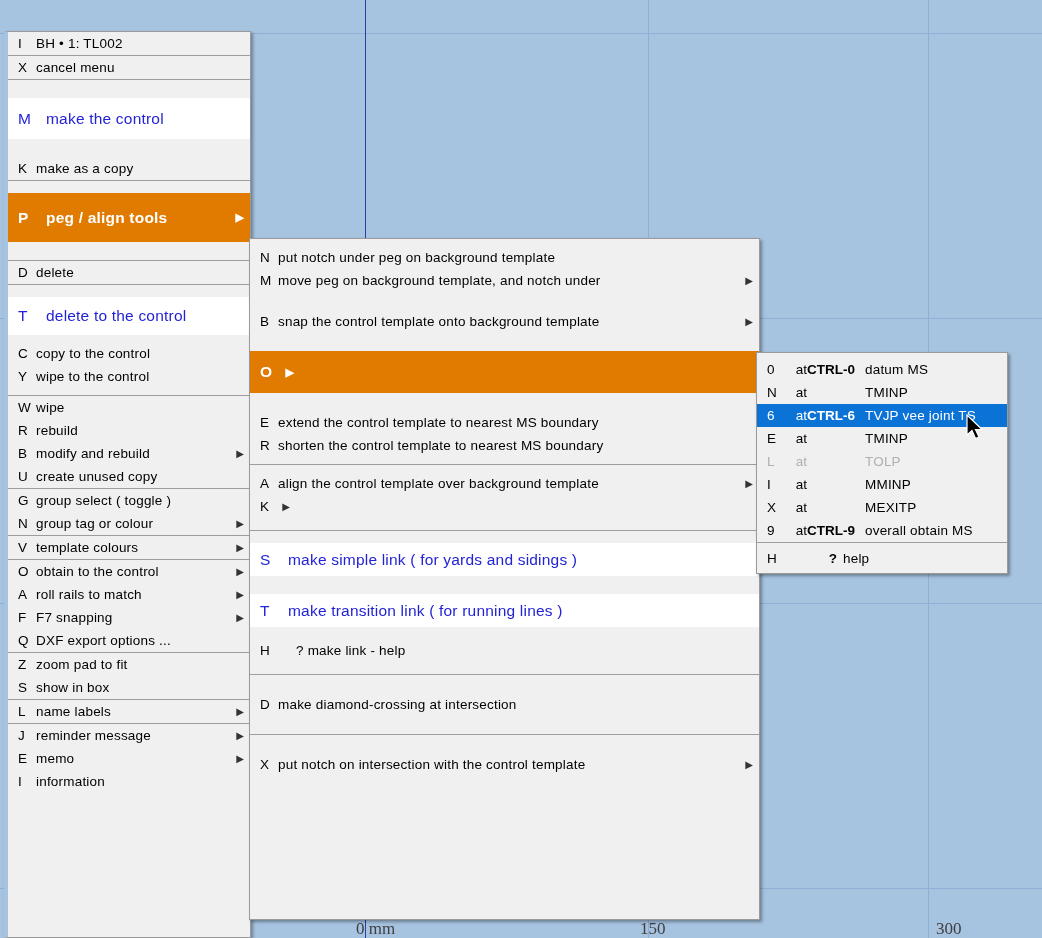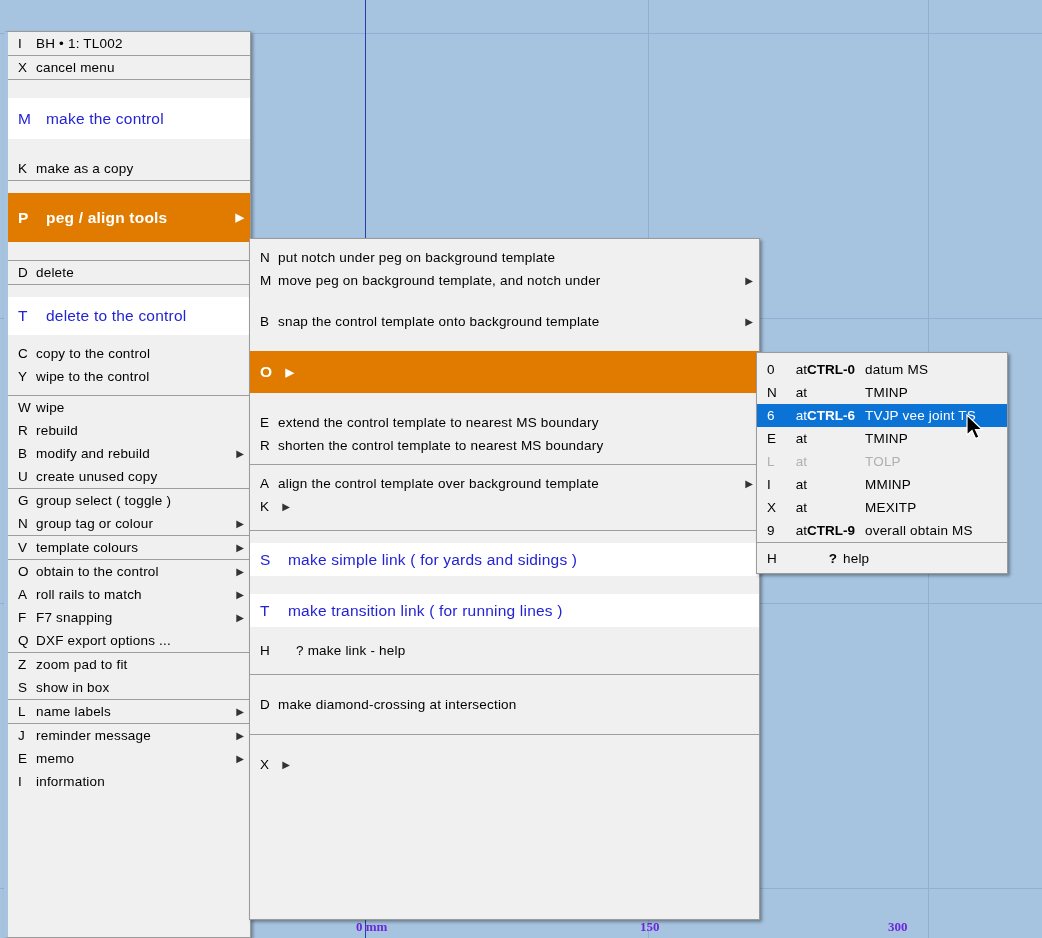--- a/index.html
+++ b/index.html
@@ -10,21 +10,21 @@
   }
 
   
   #canvas{position:absolute;inset:0;background:#a6c3e0;}
   .gridline{position:absolute;background:#8fb0d4;}
   .gridline.v{width:1px;top:0;bottom:0;}
   .gridline.h{height:1px;left:0;right:0;}
   .datumline{position:absolute;width:1px;top:0;bottom:0;background:#2a3ea8;}
 
   .ruler-label{
-    position:absolute;color:#6d28d9;font-size:13px;font-weight:bold;
+    position:absolute;color:#404040;font-size:17px;font-weight:normal;
     font-family:"Liberation Serif", serif;white-space:nowrap;
   }
 
   
   .menu{
     position:absolute;
     background:#f0f0f0;
     border:1px solid #9a9a9a;
     box-shadow:2px 2px 3px rgba(0,0,0,.35);
     box-sizing:border-box;
@@ -86,21 +86,21 @@
   <div class="gridline h" style="top:33px"></div>
   <div class="gridline h" style="top:318px"></div>
   <div class="gridline h" style="top:603px"></div>
   <div class="gridline h" style="top:888px"></div>
   <div class="gridline v" style="left:648px"></div>
   <div class="gridline v" style="left:928px"></div>
   <div class="datumline" style="left:365px"></div>
 
   <div class="ruler-label" style="left:356px;top:919px">0  mm</div>
   <div class="ruler-label" style="left:640px;top:919px">150</div>
-  <div class="ruler-label" style="left:888px;top:919px">300</div>
+  <div class="ruler-label" style="left:936px;top:919px">300</div>
 </div>
 
 <div class="menu lm" id="menu-main" style="left:4px;top:31px;width:247px;height:907px;">
 
   <div class="row">
     <span class="key">I</span>
     <span class="lbl">BH • 1: TL002</span>
   </div>
   <div class="sep"></div>
 
@@ -321,20 +321,21 @@
   <div class="row">
     <span class="key">D</span>
     <span class="lbl">make diamond-crossing at intersection</span>
   </div>
   <div class="gap lg"></div>
   <div class="sep"></div>
   <div class="gap lg"></div>
 
   <div class="row">
     <span class="key">X</span>
+    <span class="lbl">put notch on intersection with the control template</span>
     <span class="arrow">▶</span>
   </div>
 </div>
 
 <div class="menu" id="menu-meet-at" style="left:756px;top:352px;width:252px;height:222px;">
 
   <div class="gap sm" style="height:5px"></div>
 
   <div class="row atrow">
     <span class="key">0</span>

